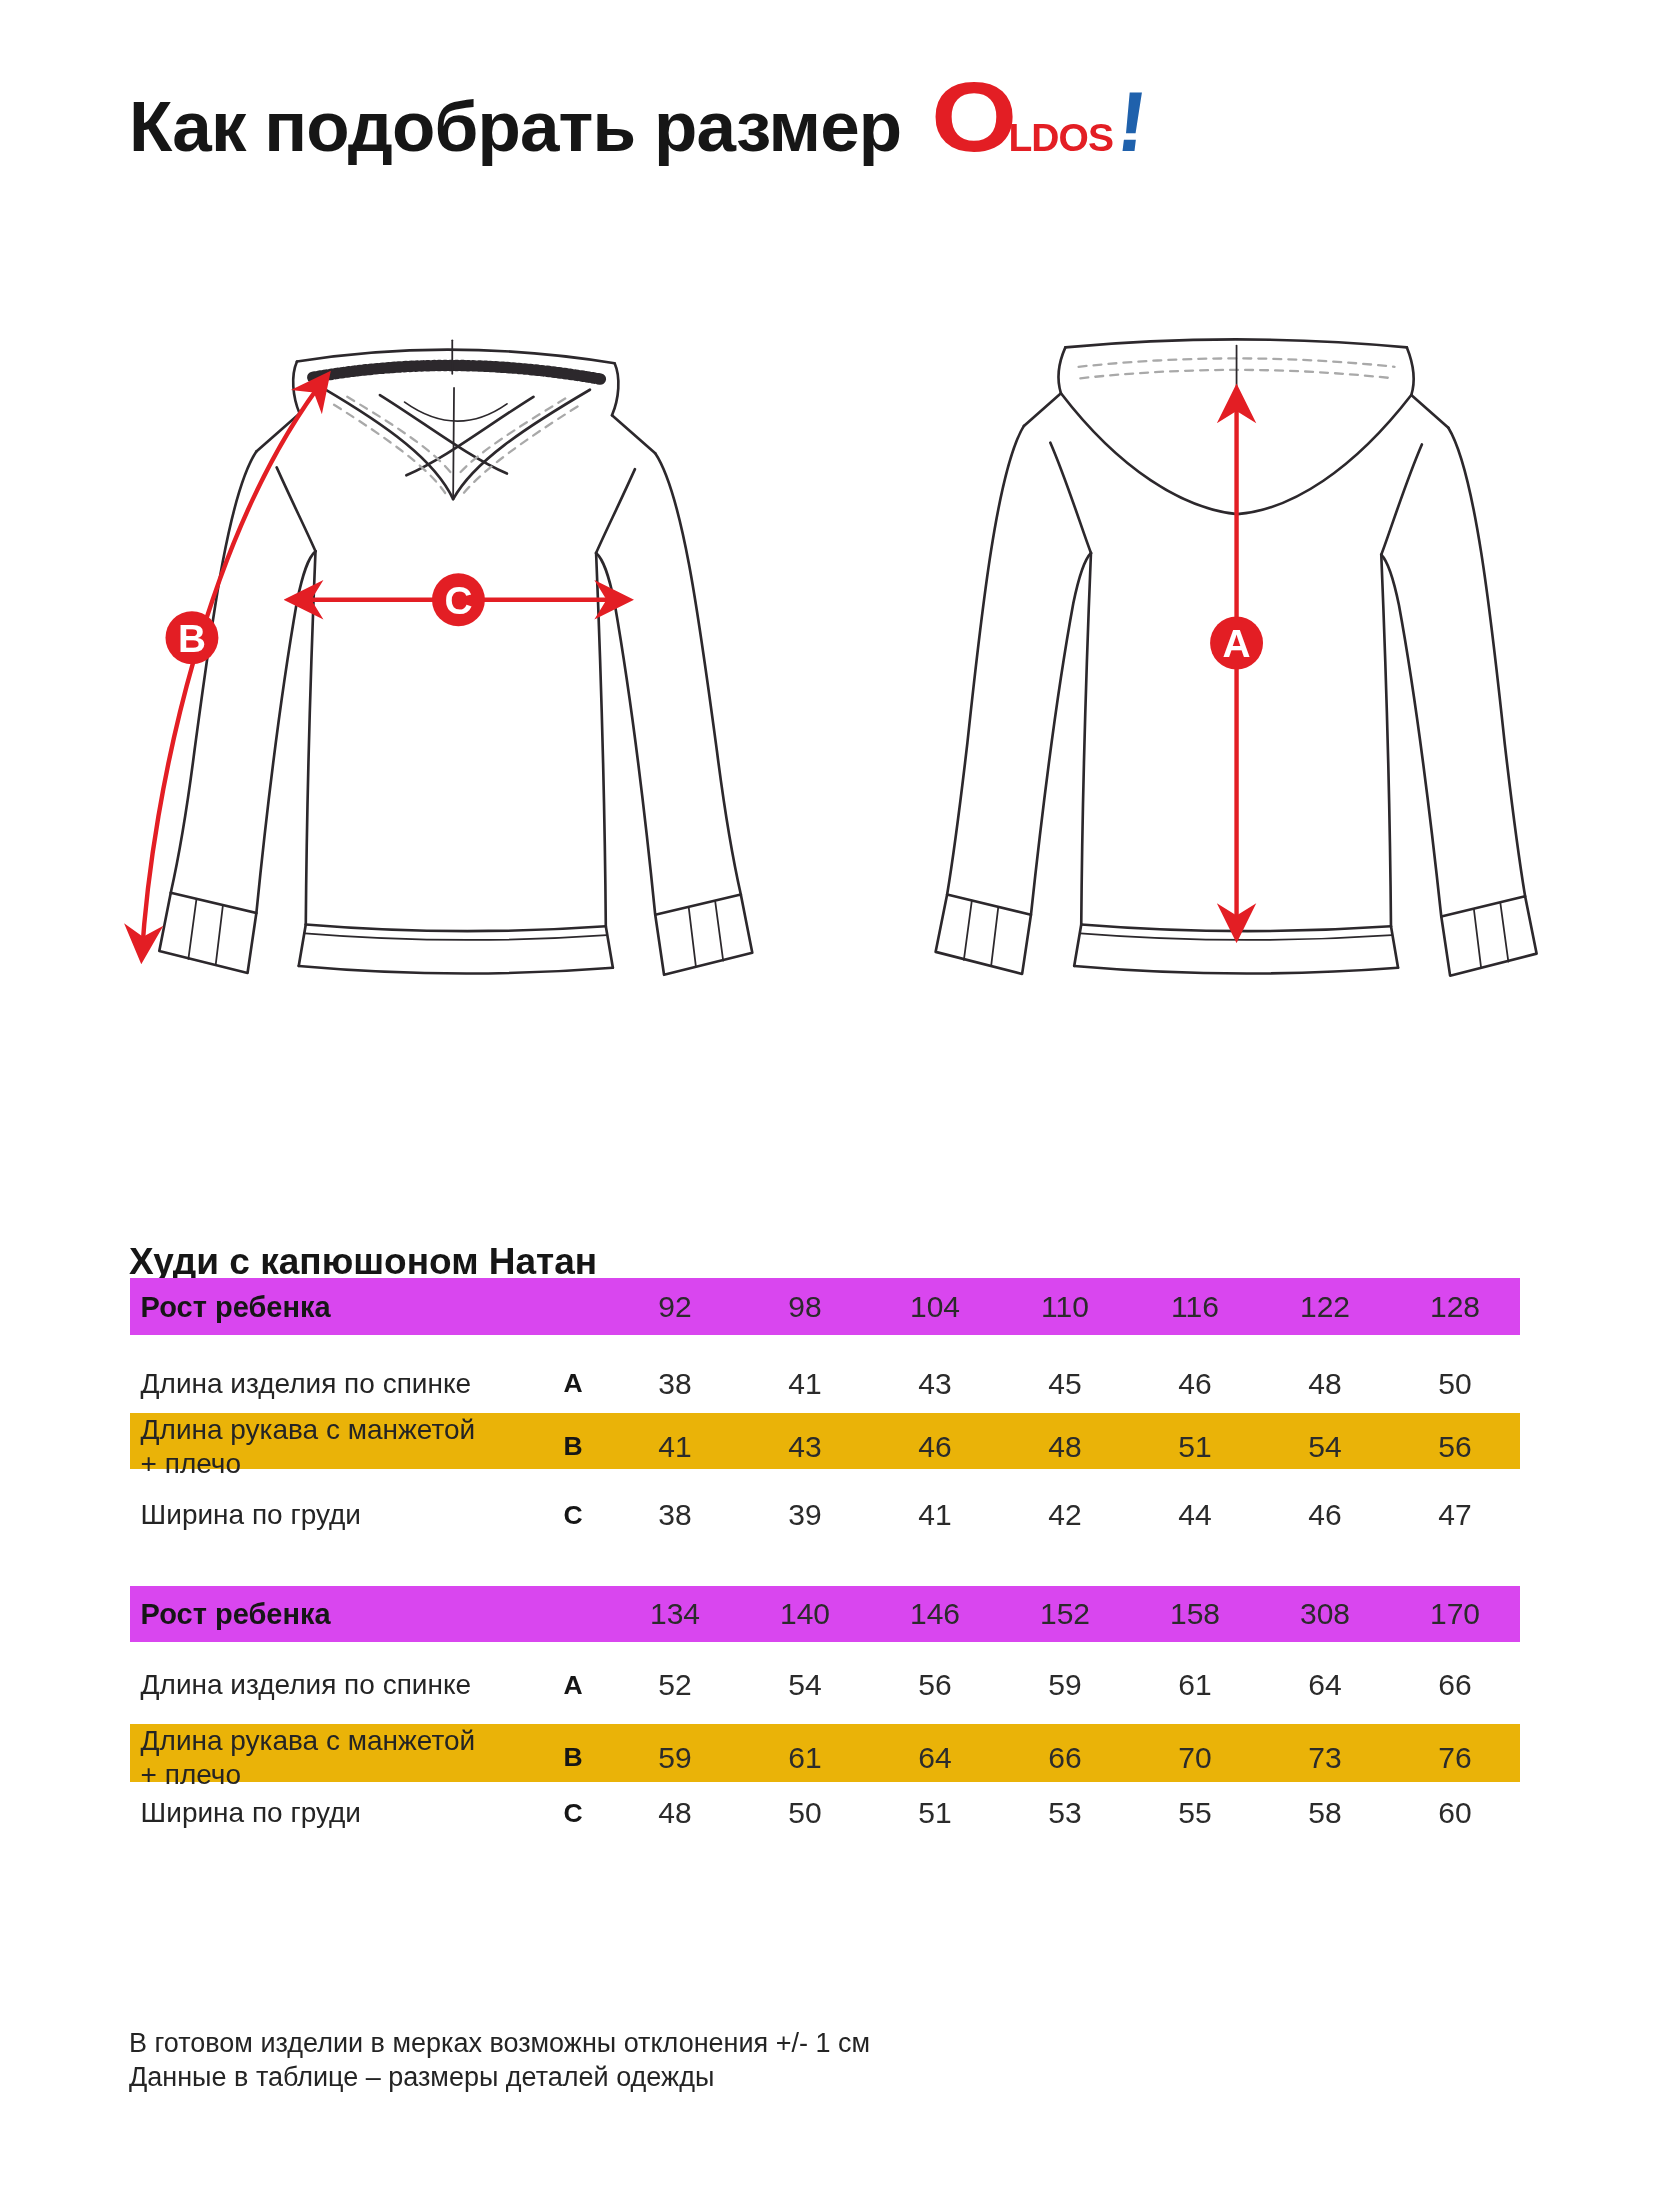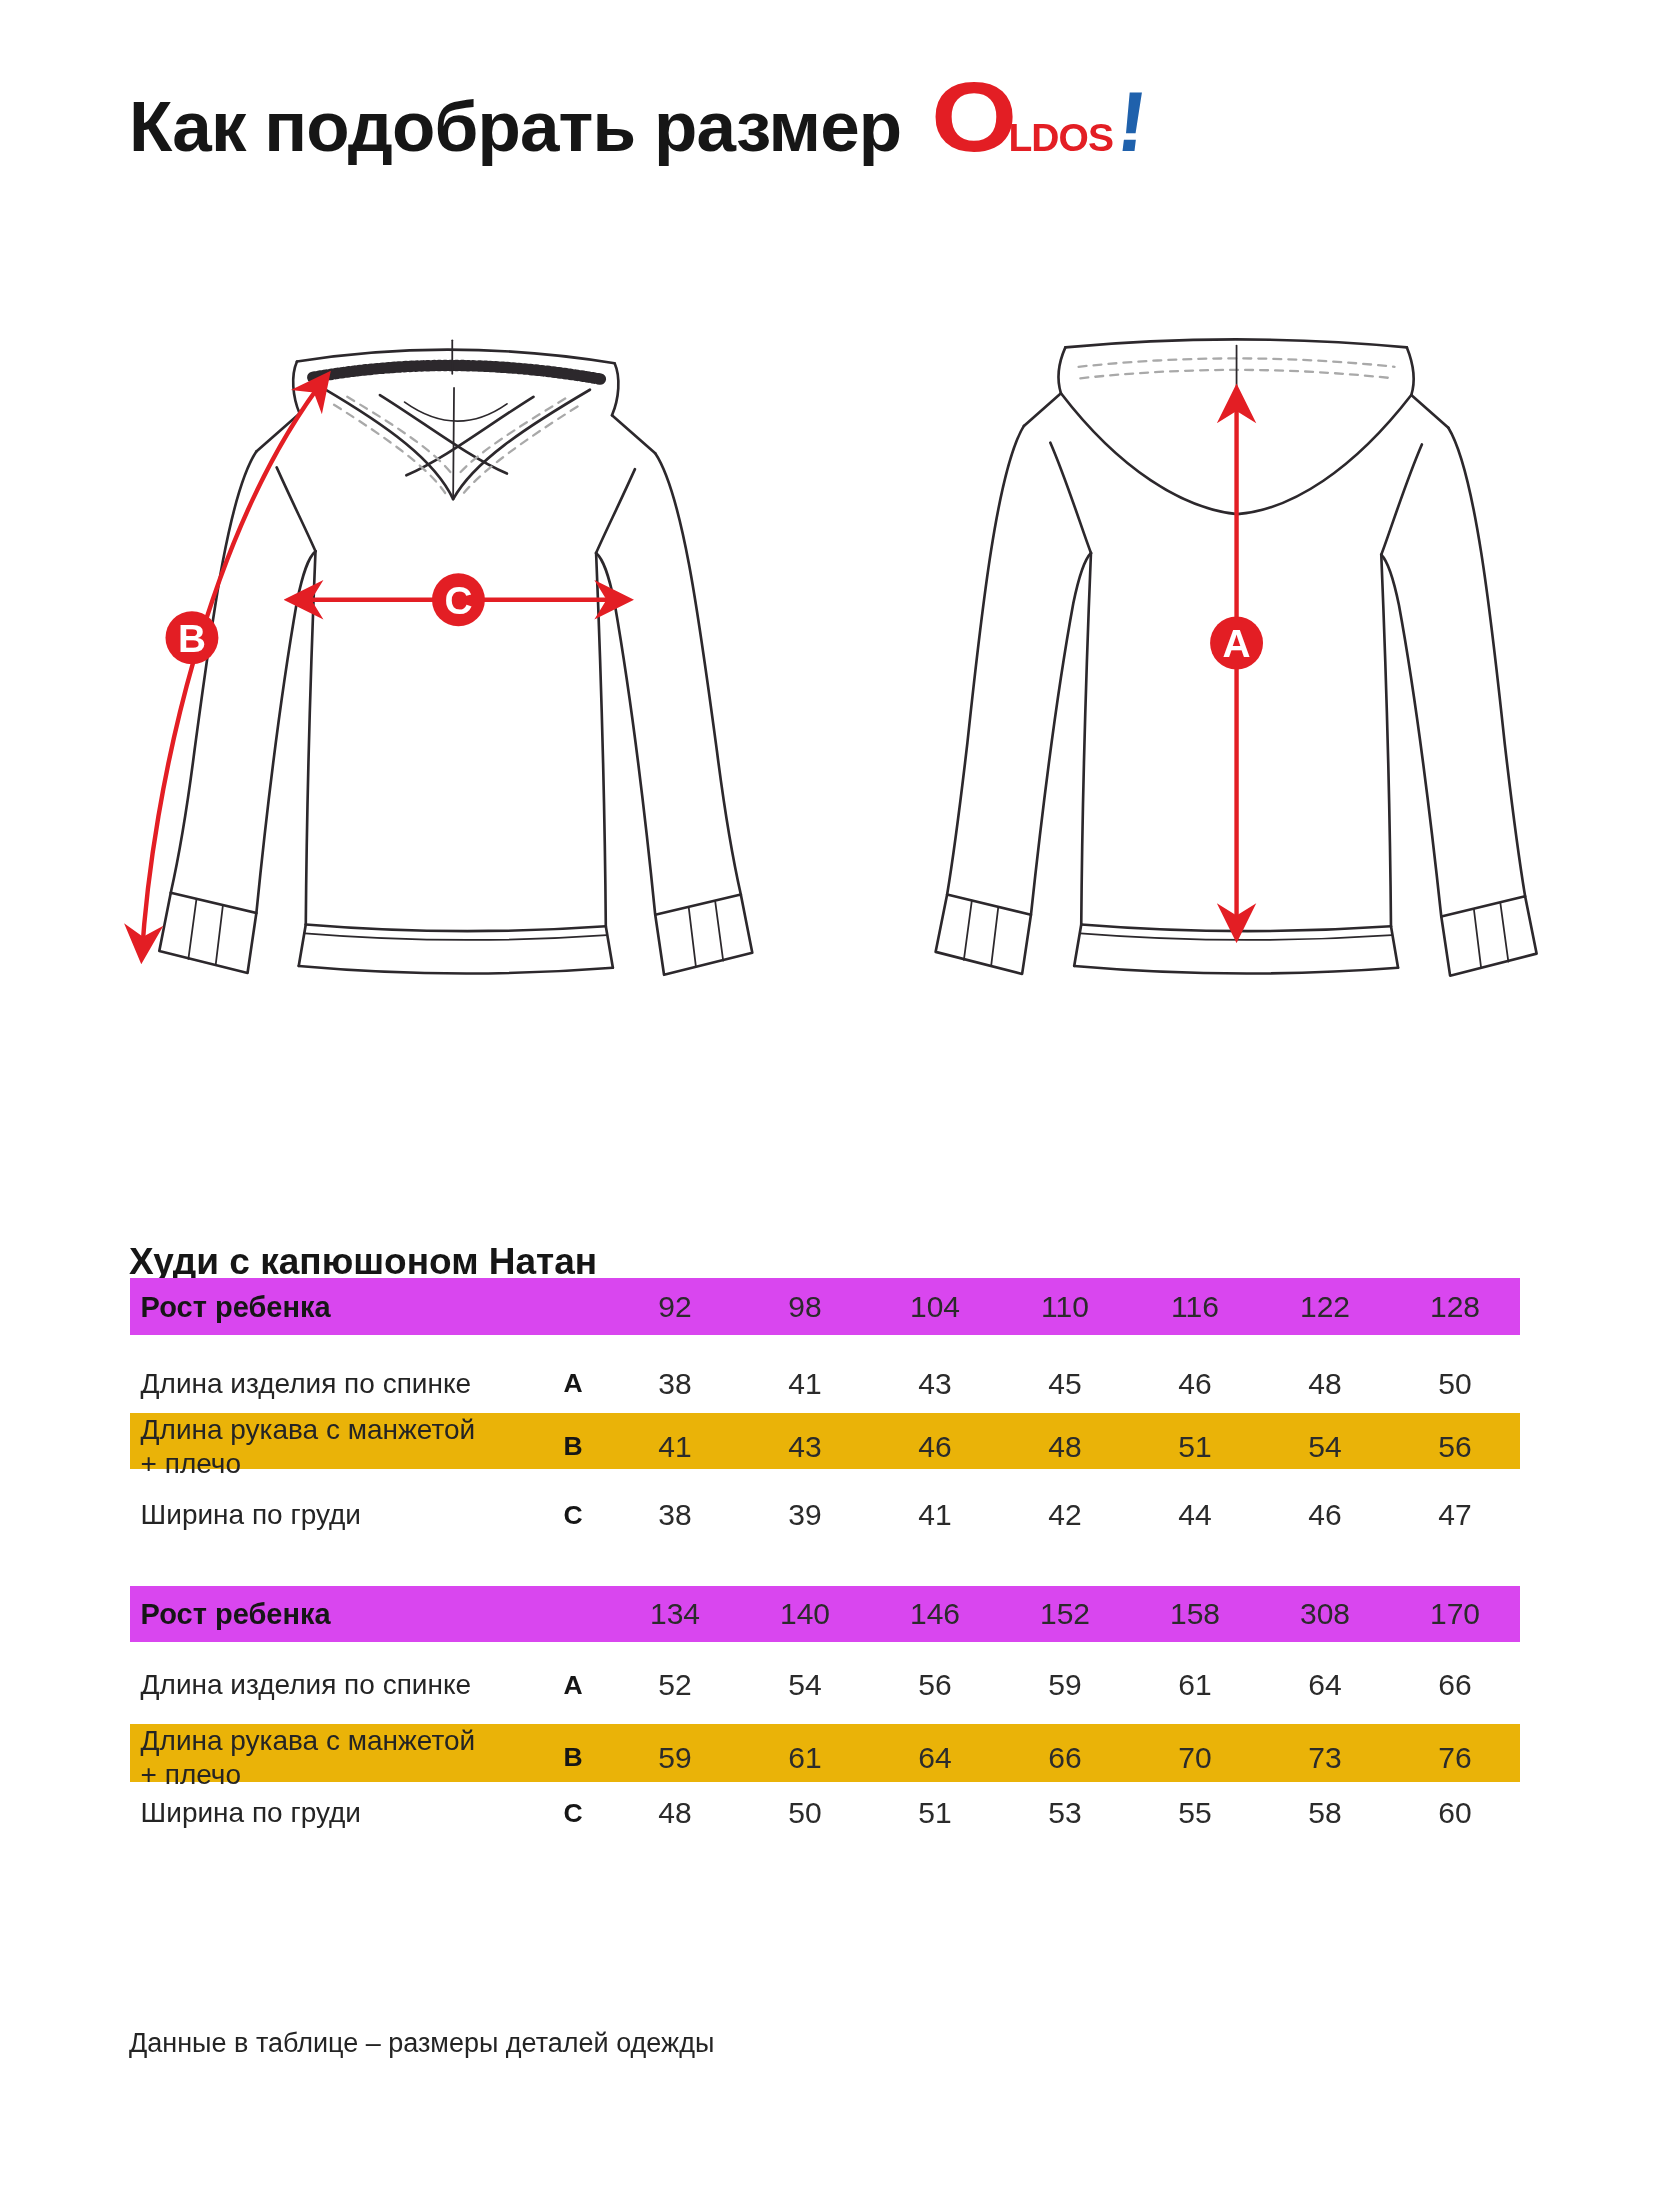--- a/index.html
+++ b/index.html
@@ -285,15 +285,16 @@
         <div class="cell-num">51</div>
         <div class="cell-num">53</div>
         <div class="cell-num">55</div>
         <div class="cell-num">58</div>
         <div class="cell-num">60</div>
       </div>
     </div>
 </div>
 
 <div class="abs footer">
+  <div>В готовом изделии в мерках возможны отклонения +/- 1 см</div>
   <div>Данные в таблице – размеры деталей одежды</div>
 </div>
 
 
 </body></html>

